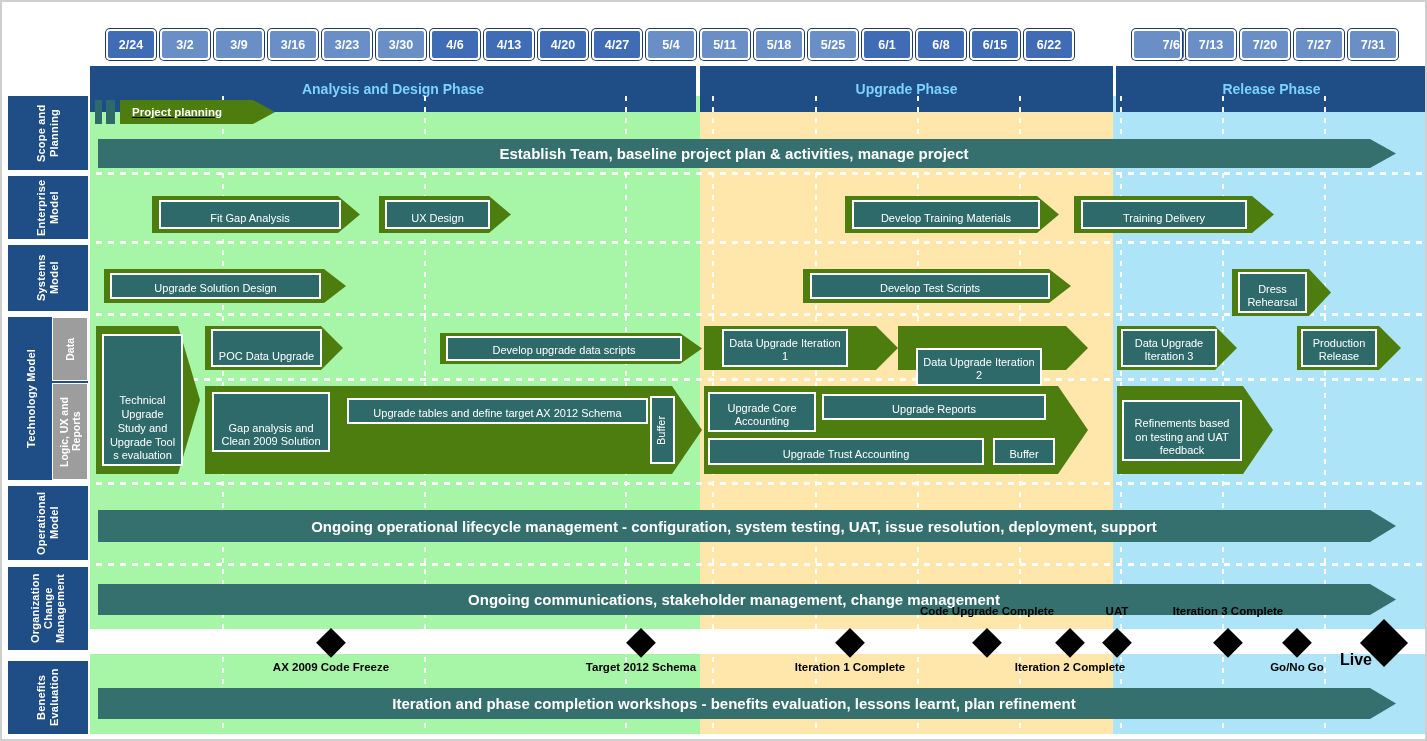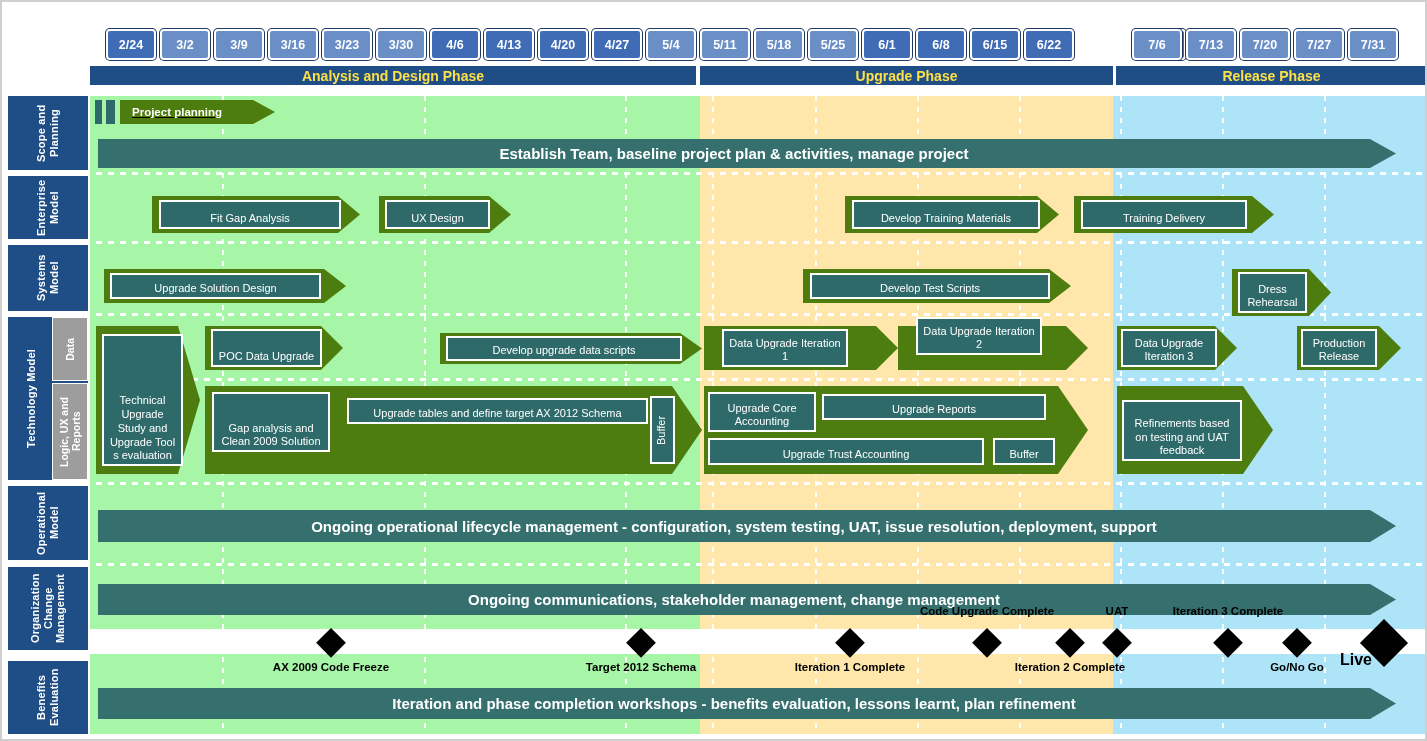--- a/index.html
+++ b/index.html
@@ -16,22 +16,22 @@
     background:#6a8fc7;border:2px solid #ffffff;border-radius:4px;
     box-shadow:0 0 0 1px #1f3864;
     color:#ffffff;font-size:12.5px;font-weight:700;
     display:flex;align-items:center;justify-content:center;
     box-sizing:border-box;
   }
   .date-chip.dark{background:#3f6cb5;}
 
   
   .phase-bar{
-    position:absolute;top:66px;height:19px;
-    background:#1f4e87;color:#fde047;
+    position:absolute;top:66px;height:46px;
+    background:#1f4e87;color:#7dd3fc;
     font-size:14px;font-weight:700;
     display:flex;align-items:center;justify-content:center;
     box-sizing:border-box;
   }
 
   
   .phase-bg{position:absolute;}
   .phase-bg.green{background:#a7f5a7;}
   .phase-bg.yellow{background:#ffe6ab;}
   .phase-bg.blue{background:#ade4f7;}
@@ -182,21 +182,21 @@
       </div>
       <div class="date-chip dark" style="left: 970px; width: 50px;">
         <span>6/15</span>
       </div>
       <div class="date-chip dark" style="left: 1024px; width: 50px;">
         <span>6/22</span>
       </div>
       <div class="date-chip dark" style="left: 1136px; width: 50px;">
         <span>6/29</span>
       </div>
-      <div class="date-chip" style="left: 1132px; width: 50px;">
+      <div class="date-chip" style="left: 1132px; width: 50px; justify-content: flex-end;">
         <span>7/6</span>
       </div>
       <div class="date-chip" style="left: 1186px; width: 50px;">
         <span>7/13</span>
       </div>
       <div class="date-chip" style="left: 1240px; width: 50px;">
         <span>7/20</span>
       </div>
       <div class="date-chip" style="left: 1294px; width: 50px;">
         <span>7/27</span>
@@ -323,21 +323,21 @@
   <div class="plate" style="left:446px;top:336px;width:236px;height:25px;">
     <span>Develop upgrade data scripts</span>
   </div>
 
   <div class="chev" style="left:704px;top:326px;width:194px;height:44px;"></div>
   <div class="plate" style="left:722px;top:329px;width:126px;height:38px;">
     <span>Data Upgrade Iteration 1</span>
   </div>
 
   <div class="chev" style="left:898px;top:326px;width:190px;height:44px;"></div>
-  <div class="plate" style="left:916px;top:317px;width:126px;height:38px;">
+  <div class="plate" style="left:916px;top:348px;width:126px;height:38px;">
     <span>Data Upgrade Iteration 2</span>
   </div>
 
   <div class="chev" style="left:1117px;top:326px;width:120px;height:44px;"></div>
   <div class="plate" style="left:1121px;top:329px;width:96px;height:38px;">
     <span>Data Upgrade Iteration 3</span>
   </div>
 
   <div class="chev" style="left:1297px;top:326px;width:104px;height:44px;"></div>
   <div class="plate" style="left:1301px;top:329px;width:76px;height:38px;">

